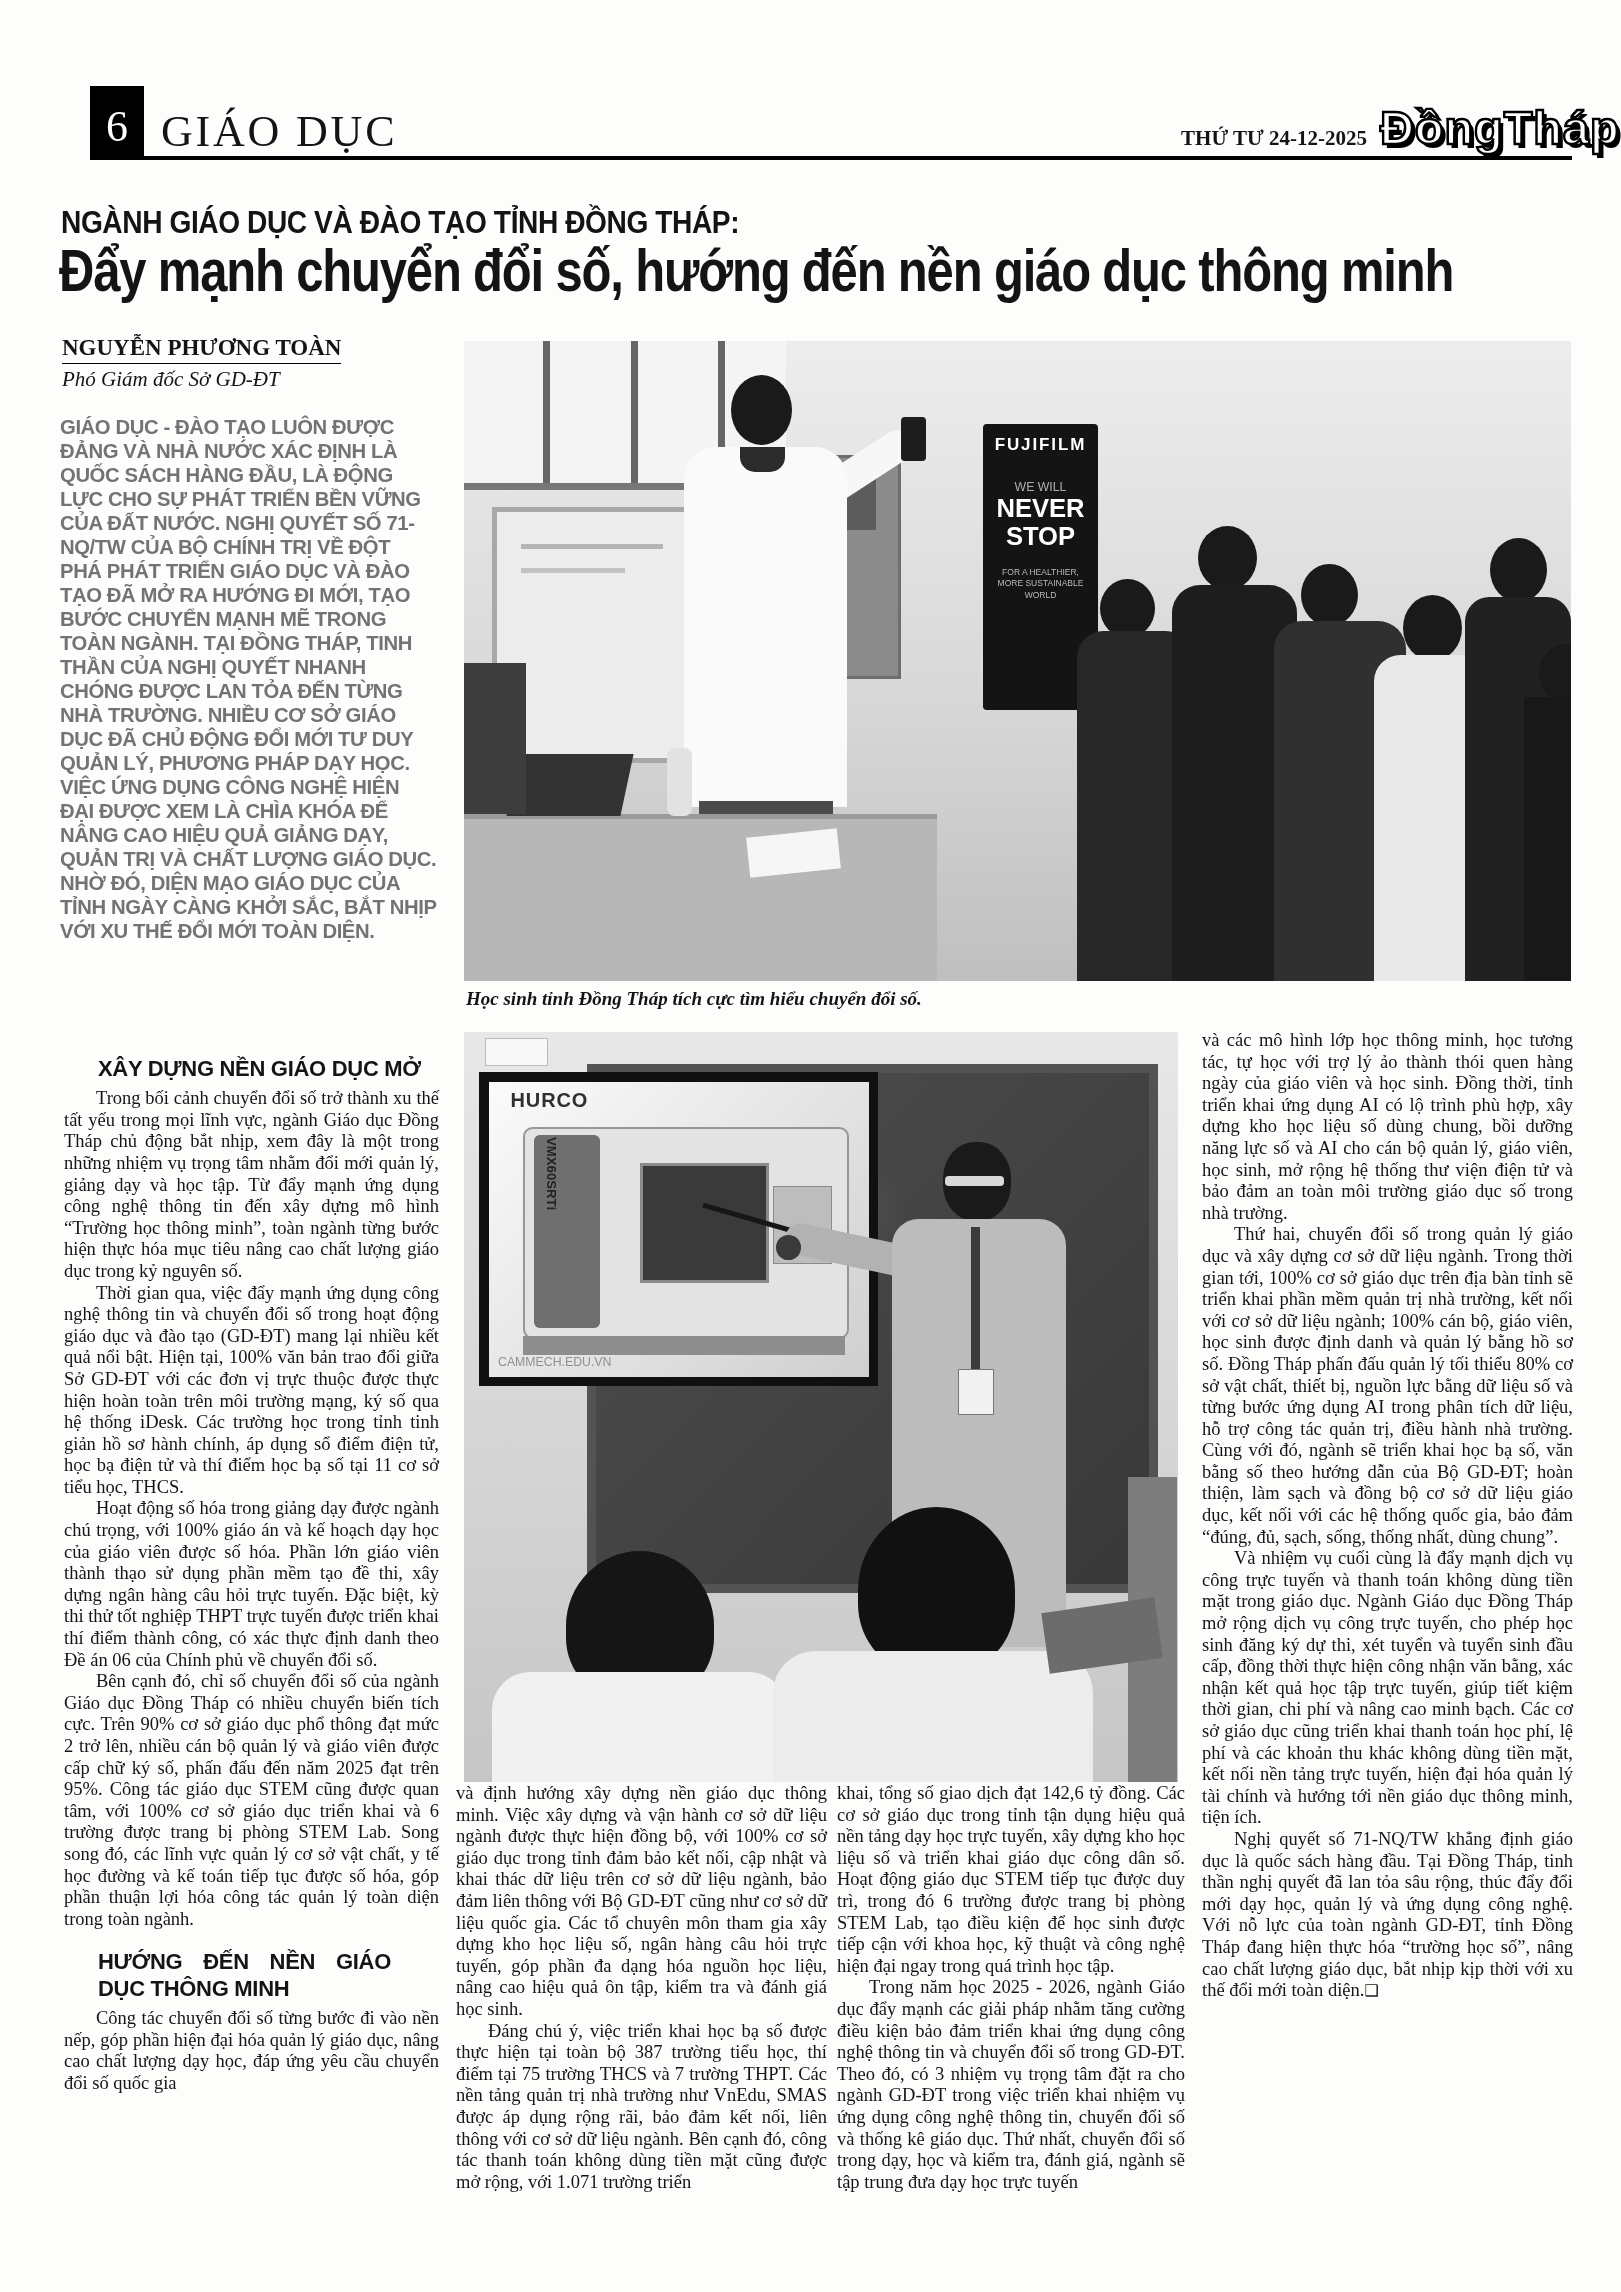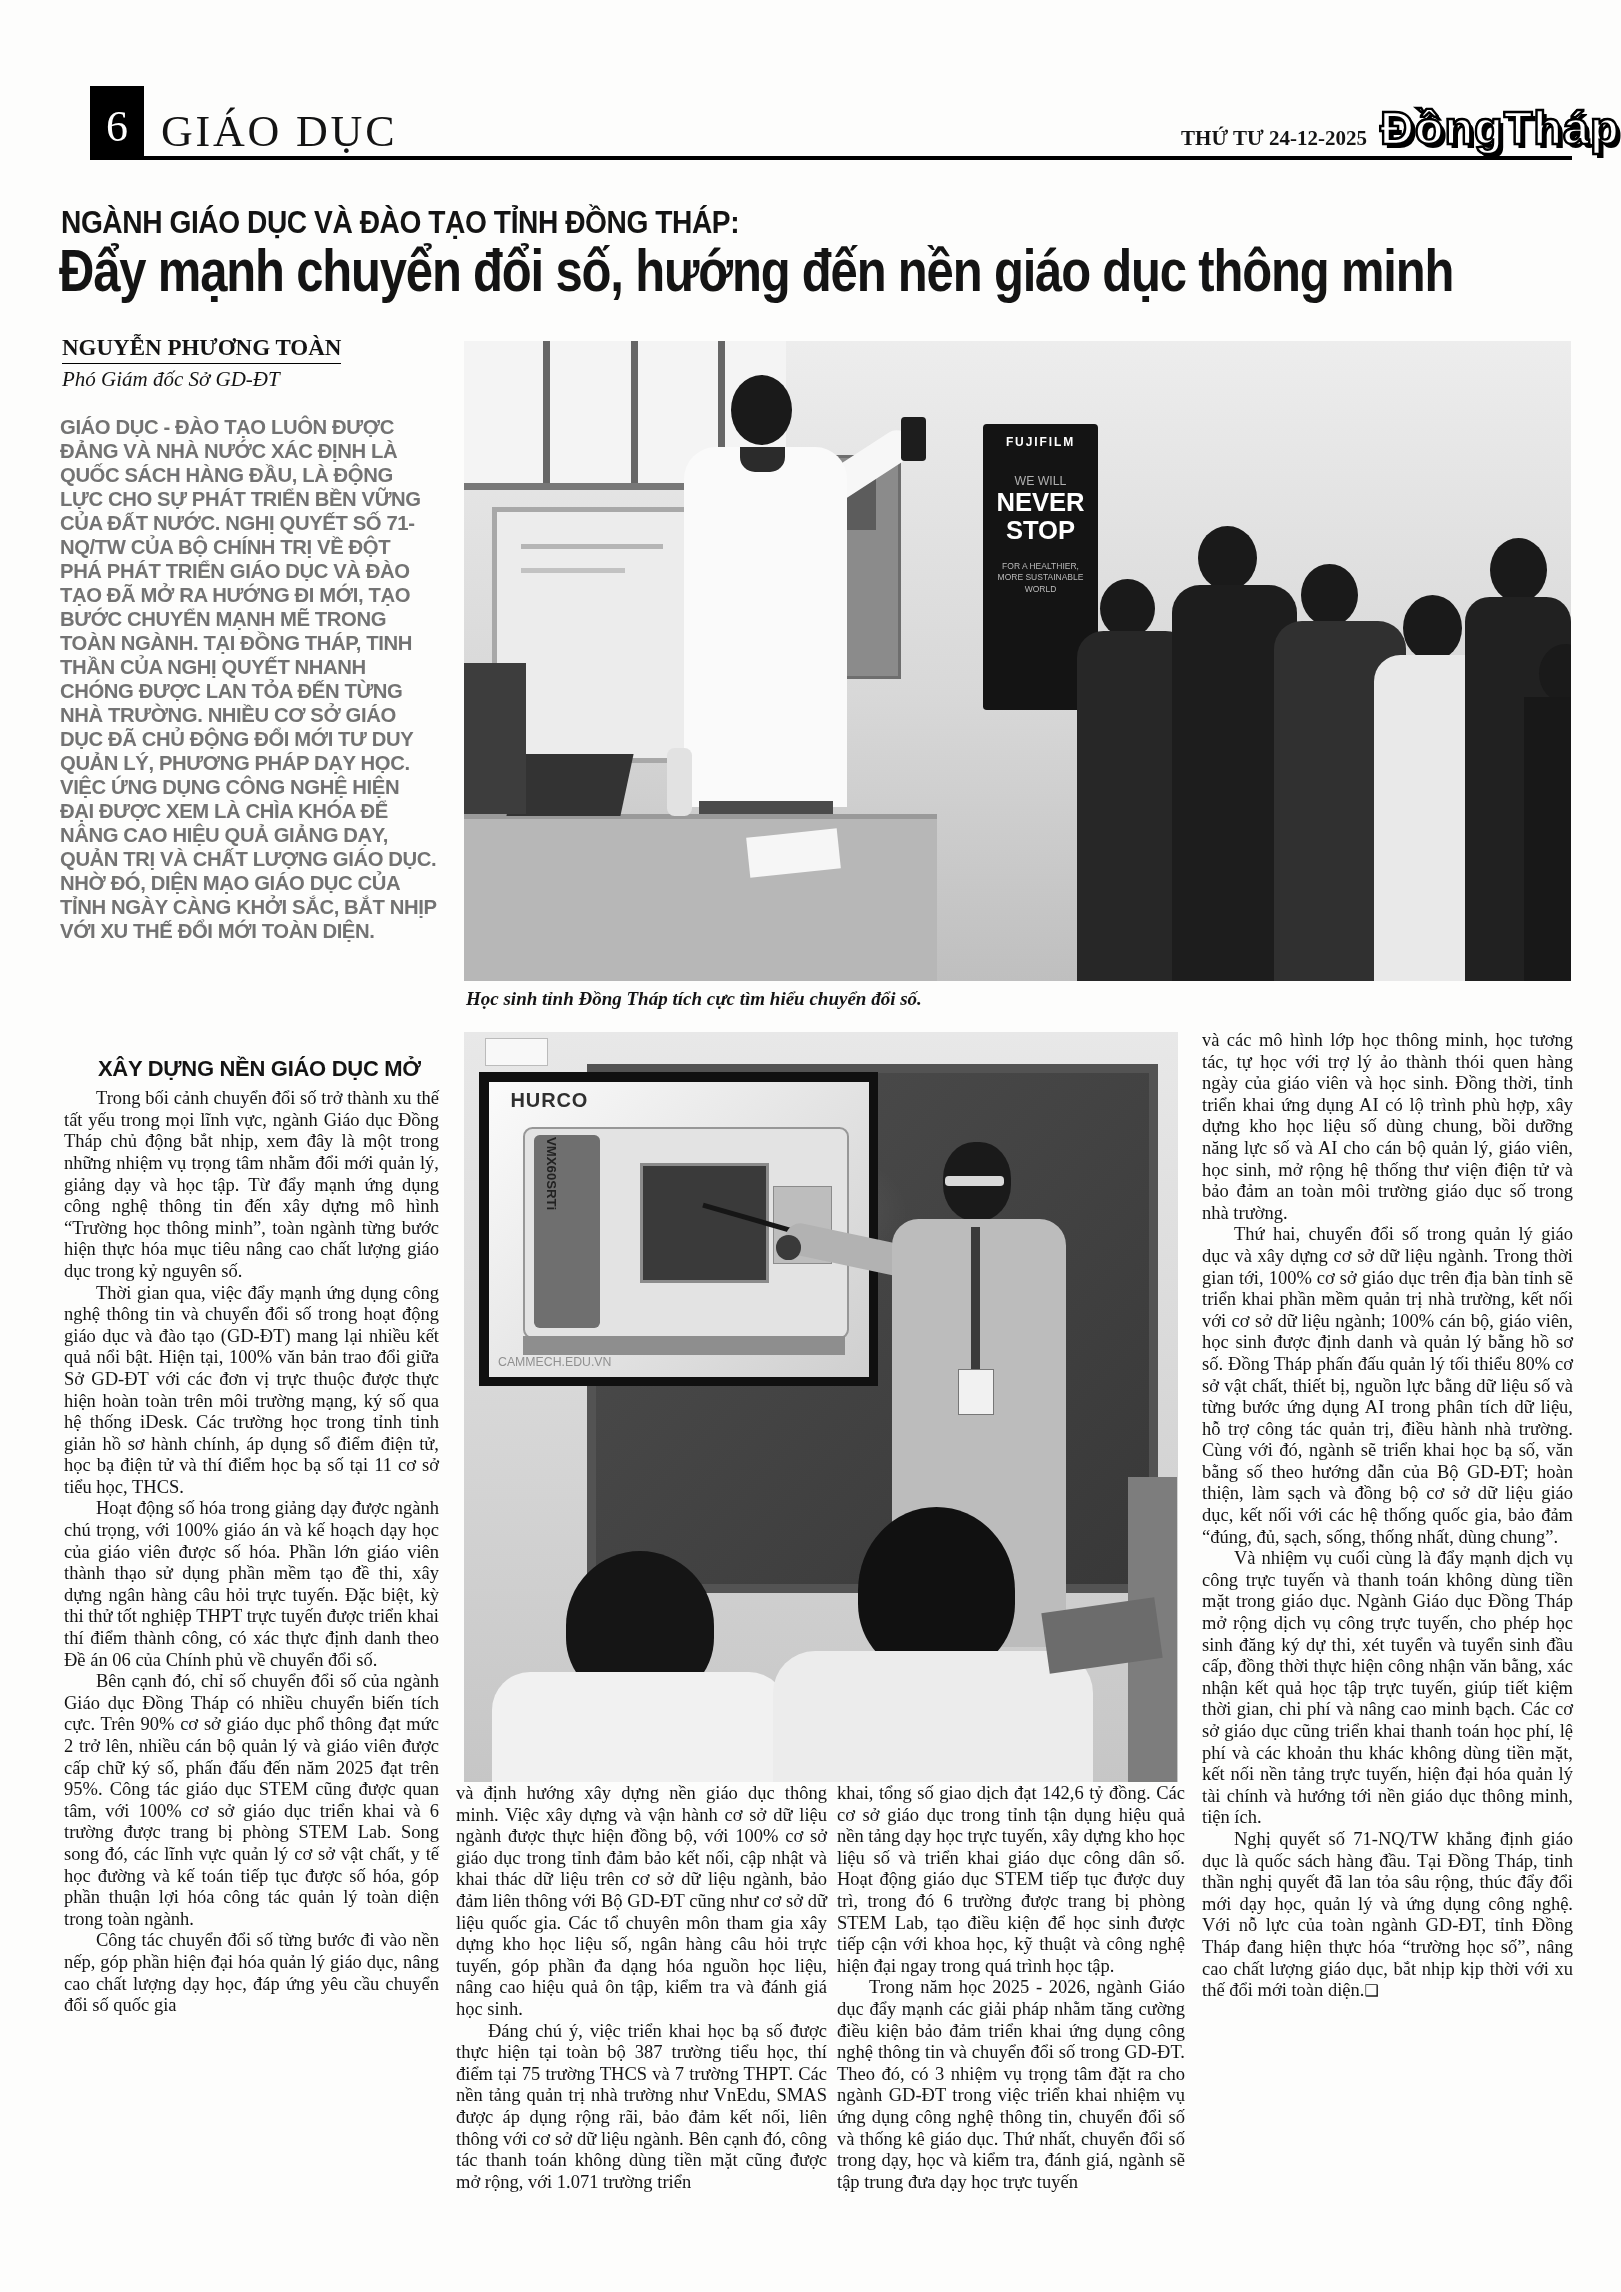--- a/index.html
+++ b/index.html
@@ -43,21 +43,21 @@
   
   .photo{overflow:hidden;background:#c9c9c9;filter:grayscale(1);}
   .photo1{left:464px;top:341px;width:1107px;height:640px;}
   .photo2{left:464px;top:1032px;width:714px;height:750px;}
   .caption{left:466px;top:988px;width:719px;font-size:19px;font-weight:700;font-style:italic;}
   .sil{position:absolute;background:#222;}
   .head-s{position:absolute;background:#1a1a1a;border-radius:50%;}
   .p1-banner{position:absolute;left:519px;top:83px;width:115px;height:286px;background:#141414;
              border-radius:3.8px;color:#fff;font-family:"Liberation Sans",sans-serif;
              text-align:center;padding-top:11.4px;box-sizing:border-box;}
-  .p1-banner .b1{font-size:12px;letter-spacing:1.9px;font-weight:700;}
+  .p1-banner .b1{font-size:17px;letter-spacing:1.9px;font-weight:700;}
   .p1-banner .b2{font-size:12.3px;margin-top:24.6px;color:#84cc16;}
   .p1-banner .b3,.p1-banner .b4{font-size:25.6px;font-weight:800;line-height:28px;}
   .p1-banner .b5{font-size:8.5px;color:#bbb;margin-top:17px;padding:0 7.6px;line-height:11.4px;}
   .scr{position:absolute;left:15px;top:40px;width:399px;height:314px;background:#101010;padding:9.5px;
        box-sizing:border-box;}
   .scr-img{position:relative;width:100%;height:100%;background:linear-gradient(135deg,#fbfbfb,#cfcfcf);}
   .hurco{position:absolute;left:22px;top:7.6px;font-family:"Liberation Sans",sans-serif;
          font-weight:800;font-size:20px;color:#25303f;letter-spacing:0.9px;}
   .model{position:absolute;left:55px;top:55px;height:142px;writing-mode:vertical-rl;
          font-family:"Liberation Sans",sans-serif;font-weight:700;font-size:13.2px;color:#222;}
@@ -130,20 +130,21 @@
     <div class="abs" style="left:0;top:322px;width:62px;height:151px;background:#3d3d3d;"></div>
   </div>
   <div class="abs caption">Học sinh tỉnh Đồng Tháp tích cực tìm hiểu chuyển đổi số.</div>
 
   <div class="abs col1rest bodycol">
     <h3 class="crosshead">XÂY DỰNG NỀN GIÁO DỤC MỞ</h3>
     <p>Trong bối cảnh chuyển đổi số trở thành xu thế tất yếu trong mọi lĩnh vực, ngành Giáo dục Đồng Tháp chủ động bắt nhịp, xem đây là một trong những nhiệm vụ trọng tâm nhằm đổi mới quản lý, giảng dạy và học tập. Từ đẩy mạnh ứng dụng công nghệ thông tin đến xây dựng mô hình “Trường học thông minh”, toàn ngành từng bước hiện thực hóa mục tiêu nâng cao chất lượng giáo dục trong kỷ nguyên số.</p>
     <p>Thời gian qua, việc đẩy mạnh ứng dụng công nghệ thông tin và chuyển đổi số trong hoạt động giáo dục và đào tạo (GD-ĐT) mang lại nhiều kết quả nổi bật. Hiện tại, 100% văn bản trao đổi giữa Sở GD-ĐT với các đơn vị trực thuộc được thực hiện hoàn toàn trên môi trường mạng, ký số qua hệ thống iDesk. Các trường học trong tỉnh tinh giản hồ sơ hành chính, áp dụng sổ điểm điện tử, học bạ điện tử và thí điểm học bạ số tại 11 cơ sở tiểu học, THCS.</p>
     <p>Hoạt động số hóa trong giảng dạy được ngành chú trọng, với 100% giáo án và kế hoạch dạy học của giáo viên được số hóa. Phần lớn giáo viên thành thạo sử dụng phần mềm tạo đề thi, xây dựng ngân hàng câu hỏi trực tuyến. Đặc biệt, kỳ thi thử tốt nghiệp THPT trực tuyến được triển khai thí điểm thành công, có xác thực định danh theo Đề án 06 của Chính phủ về chuyển đổi số.</p>
     <p>Bên cạnh đó, chỉ số chuyển đổi số của ngành Giáo dục Đồng Tháp có nhiều chuyển biến tích cực. Trên 90% cơ sở giáo dục phổ thông đạt mức 2 trở lên, nhiều cán bộ quản lý và giáo viên được cấp chữ ký số, phấn đấu đến năm 2025 đạt trên 95%. Công tác giáo dục STEM cũng được quan tâm, với 100% cơ sở giáo dục triển khai và 6 trường được trang bị phòng STEM Lab. Song song đó, các lĩnh vực quản lý cơ sở vật chất, y tế học đường và kế toán tiếp tục được số hóa, góp phần thuận lợi hóa công tác quản lý toàn diện trong toàn ngành.</p>
+    <h3 class="crosshead mt" style="width:293px;">HƯỚNG ĐẾN NỀN GIÁO DỤC THÔNG MINH</h3>
     <p>Công tác chuyển đổi số từng bước đi vào nền nếp, góp phần hiện đại hóa quản lý giáo dục, nâng cao chất lượng dạy học, đáp ứng yêu cầu chuyển đổi số quốc gia</p>
   </div>
 
   <div class="abs photo photo2">
     <div class="abs" style="inset:0;background:linear-gradient(180deg,#e8e8e8,#c6c6c6);"></div>
     <div class="abs" style="left:123px;top:32px;width:553px;height:511px;background:linear-gradient(135deg,#4a504b,#343a35);border:9.5px solid #5d5146;"></div>
     <div class="abs" style="left:237px;top:114px;width:208px;height:132px;background:radial-gradient(ellipse at center,rgba(255,255,255,.10),transparent 70%);"></div>
     <div class="abs" style="left:21px;top:5.7px;width:61px;height:26.5px;background:#f8f8f8;border:1.9px solid #bbb;"></div>
 
     <div class="scr">

